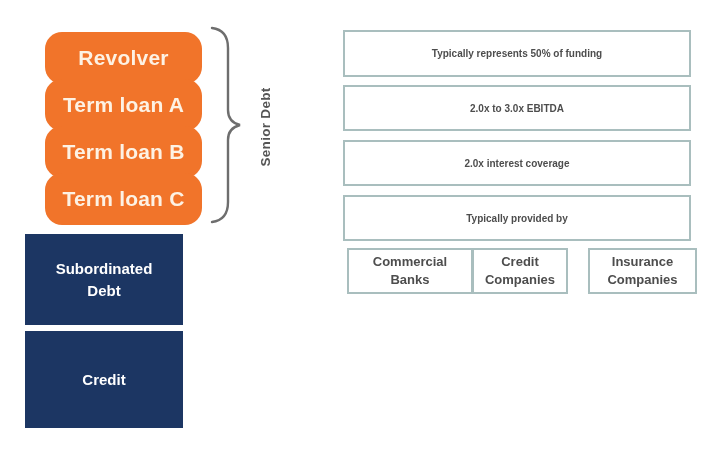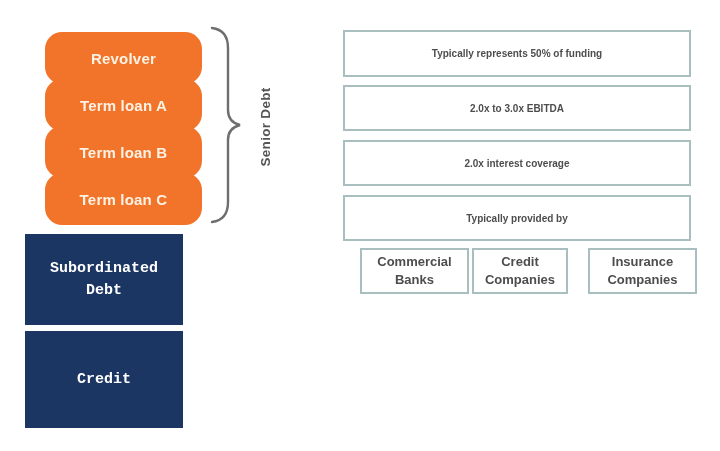--- a/index.html
+++ b/index.html
@@ -22,35 +22,34 @@
     justify-content: center;
     text-align: center;
     box-sizing: border-box;
   }
   .tranche {
     left: 45px;
     width: 157px;
     height: 52px;
     background: var(--orange);
     color: var(--label-light);
-    font-size: 15px;
+    font-size: 21px;
     font-weight: 600;
     letter-spacing: 0.2px;
     border-radius: 17px;
   }
   .junior {
     left: 25px;
     width: 158px;
     background: var(--navy);
     color: #ffffff;
     font-size: 15px;
     font-weight: 600;
     line-height: 1.45;
     padding: 0 28px;
-    font-family: Liberation Mono, monospace;
   }
   .info {
     left: 343px;
     width: 348px;
     height: 46px;
     background: #ffffff;
     border: 2px solid var(--box-border);
     color: var(--text-dark);
     font-size: 10px;
     font-weight: 600;
@@ -105,17 +104,17 @@
   <div class="brace-label">Senior Debt</div>
 
   <div class="box junior" style="top:234px;height:91px">Subordinated Debt</div>
   <div class="box junior" style="top:331px;height:97px">Credit</div>
 
   <div class="box info" style="top:30px;height:47px">Typically represents 50% of funding</div>
   <div class="box info" style="top:85px">2.0x to 3.0x EBITDA</div>
   <div class="box info" style="top:140px">2.0x interest coverage</div>
   <div class="box info" style="top:195px">Typically provided by</div>
 
-  <div class="box provider" style="left:360px;width:109px">Commercial Banks</div>
+  <div class="box provider" style="left:347px;width:126px">Commercial Banks</div>
   <div class="box provider" style="left:472px;width:96px">Credit Companies</div>
   <div class="box provider" style="left:588px;width:109px">Insurance Companies</div>
 
 </div>
 
 </body></html>

